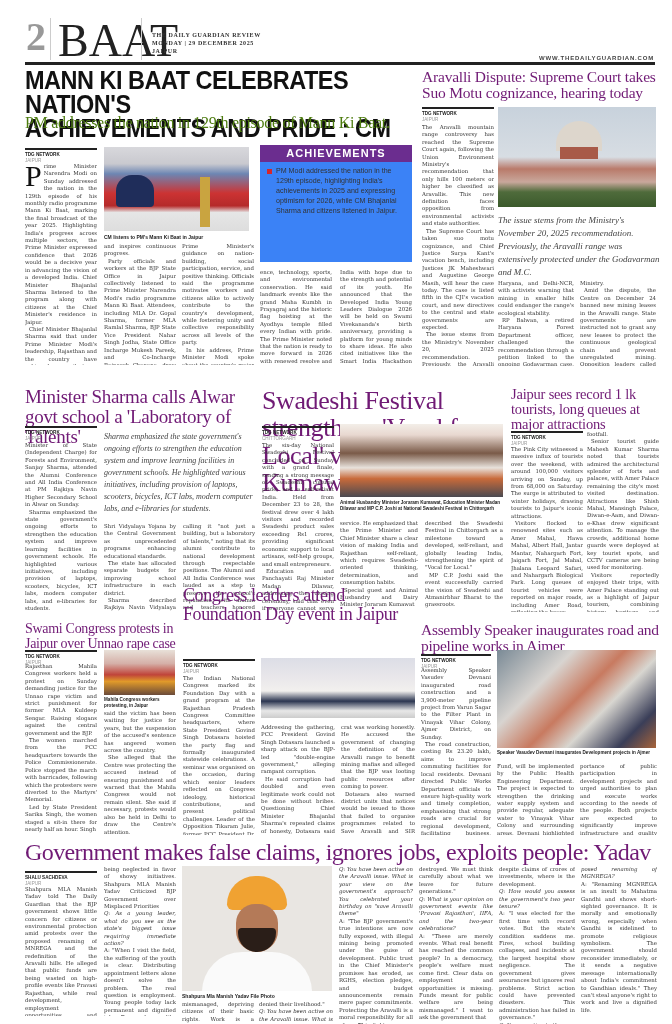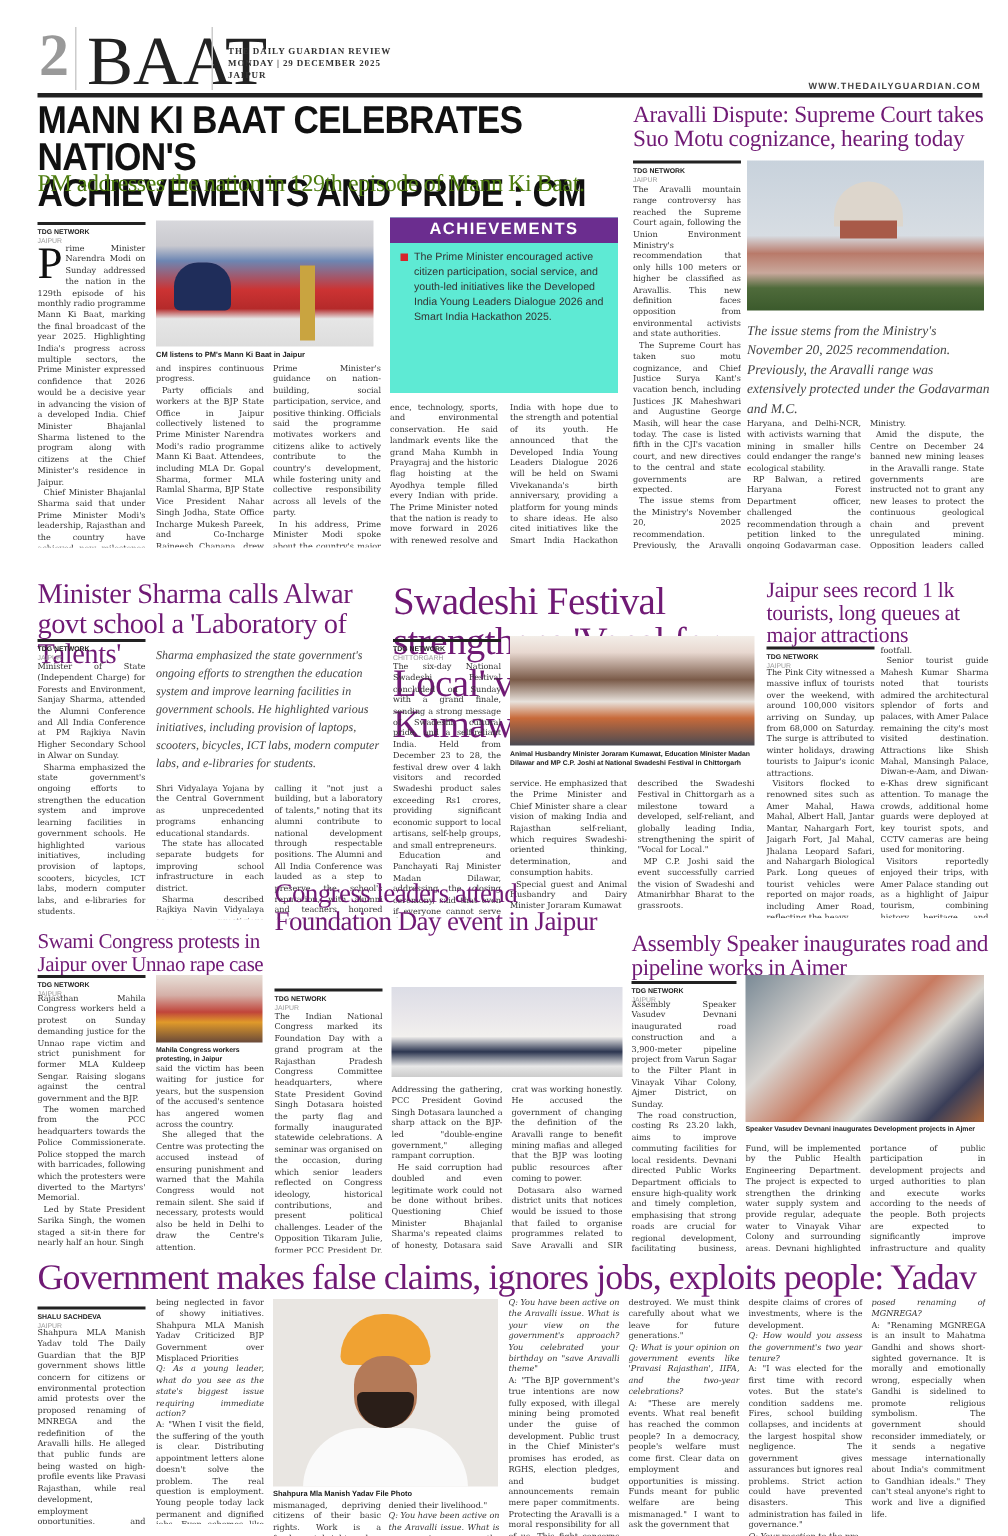--- a/index.html
+++ b/index.html
@@ -17,21 +17,21 @@
 .hl-serif{font-family:"Liberation Serif",serif;color:#701a75;line-height:1.05}
 .deck{font-family:"Liberation Serif",serif;color:#4d7c0f}
 .byline{font-family:"Liberation Sans",sans-serif;font-size:4.6px;font-weight:bold;color:#222;border-top:2px solid #222;padding-top:2px;line-height:6px}
 .byline .loc{display:block;color:#999;font-weight:normal}
 .body{font-family:"DejaVu Serif",serif;font-size:5.4px;line-height:7.4px;color:#333;text-align:justify;overflow:hidden}
 .body p{text-indent:4px}
 .caption{font-family:"Liberation Sans",sans-serif;font-size:5px;font-weight:bold;color:#222;line-height:6px}
 .pull{font-family:"Liberation Serif",serif;font-style:italic;color:#444}
 .photo{background:#888;overflow:hidden}
 .dropcap{float:left;font-family:"Liberation Serif",serif;font-size:30px;line-height:24px;margin:1px 2px 0 0;color:#111}
-.ach-box{background:#5eead4}
+.ach-box{background:#3b82f6}
 .ach-head{background:#6b2d8f;color:#fff;font-family:"Liberation Sans",sans-serif;font-weight:bold;font-size:11px;text-align:center;letter-spacing:1px;height:17px;line-height:17px}
 .ach-list{list-style:none;padding:4px 6px 4px 6px;font-family:"Liberation Sans",sans-serif;font-size:7.1px;line-height:10px;color:#333}
 .ach-list li{position:relative;padding-left:10px;margin-bottom:1px}
 .ach-list li::before{content:"";position:absolute;left:1px;top:3px;width:5px;height:5px;background:#d6262b}
 </style>
 </head>
 <body>
 
 <div class="abs masthead-num">2</div>
 <div class="abs masthead-div"></div>
@@ -71,21 +71,21 @@
   <p>Party officials and workers at the BJP State Office in Jaipur collectively listened to Prime Minister Narendra Modi's radio programme Mann Ki Baat. Attendees, including MLA Dr. Gopal Sharma, former MLA Ramlal Sharma, BJP State Vice President Nahar Singh Jodha, State Office Incharge Mukesh Pareek, and Co-Incharge Rajneesh Chanana, drew inspiration from the</p>
 </div>
 <div class="abs body" style="left:182px;top:243px;width:72px;height:122px">
   <div>Prime Minister's guidance on nation-building, social participation, service, and positive thinking. Officials said the programme motivates workers and citizens alike to actively contribute to the country's development, while fostering unity and collective responsibility across all levels of the party.</div>
   <p>In his address, Prime Minister Modi spoke about the country's major achievements in 2025 in areas such as space, sci-</p>
 </div>
 
 <div class="abs ach-box" style="left:260px;top:145px;width:152px;height:117px">
   <div class="ach-head">ACHIEVEMENTS</div>
   <ul class="ach-list">
-    <li>The Prime Minister encouraged active citizen participation, social service, and youth-led initiatives like the Developed India Young Leaders Dialogue 2026 and Smart India Hackathon 2025.</li>
+    <li>PM Modi addressed the nation in the 129th episode, highlighting India's achievements in 2025 and expressing optimism for 2026, while CM Bhajanlal Sharma and citizens listened in Jaipur.</li>
   </ul>
 </div>
 
 <div class="abs body" style="left:260px;top:269px;width:72px;height:96px">ence, technology, sports, and environmental conservation. He said landmark events like the grand Maha Kumbh in Prayagraj and the historic flag hoisting at the Ayodhya temple filled every Indian with pride. The Prime Minister noted that the nation is ready to move forward in 2026 with renewed resolve and optimism. The Prime Minister emphasized that the world looks towards</div>
 <div class="abs body" style="left:340px;top:269px;width:72px;height:96px">India with hope due to the strength and potential of its youth. He announced that the Developed India Young Leaders Dialogue 2026 will be held on Swami Vivekananda's birth anniversary, providing a platform for young minds to share ideas. He also cited initiatives like the Smart India Hackathon 2025 and innovative programmes at IISc as examples of youth-led nation building.</div>
 
 <div class="abs hl-serif" style="left:422px;top:69px;width:240px;font-size:15.5px;letter-spacing:-.2px">Aravalli Dispute: Supreme Court takes Suo Motu cognizance, hearing today</div>
 <div class="abs byline" style="left:422px;top:107px;width:72px">
   <span>TDG NETWORK</span>
   <span class="loc">JAIPUR</span>

